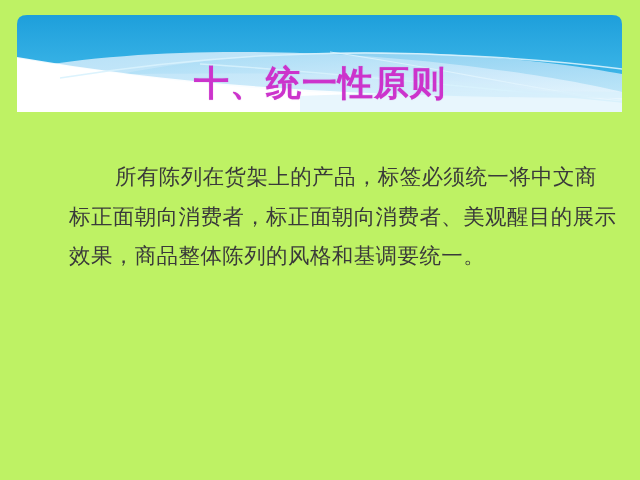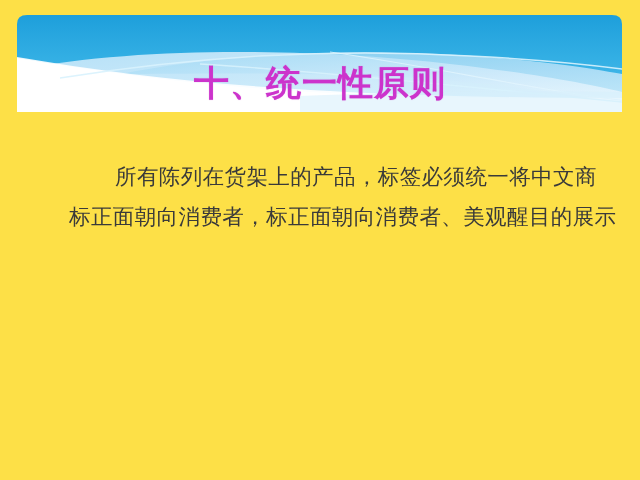--- a/index.html
+++ b/index.html
@@ -11,21 +11,21 @@
     width: 640px;
     height: 480px;
     overflow: hidden;
     font-family: "Liberation Serif", "DejaVu Serif", serif;
   }
 
   #slide {
     position: relative;
     width: 640px;
     height: 480px;
-    background: #fde047;
+    background: #bef264;
     overflow: hidden;
   }
 
   
   #banner-wrap {
     position: absolute;
     left: 0;
     top: 0;
     width: 640px;
     height: 130px;
@@ -119,15 +119,16 @@
         <path d="M300,96 C400,92 520,90 622,92 L622,112 L300,112 Z" fill="#d6eefb" opacity="0.55"></path>
       </g>
     </svg>
   </div>
 
   <div id="slide-title">十、统一性原则</div>
 
   <div id="body-block">
     <div class="body-line first">所有陈列在货架上的产品，标签必须统一将中文商</div>
     <div class="body-line">标正面朝向消费者，标正面朝向消费者、美观醒目的展示</div>
+    <div class="body-line">效果，商品整体陈列的风格和基调要统一。</div>
   </div>
 
 </div>
 
 </body></html>

